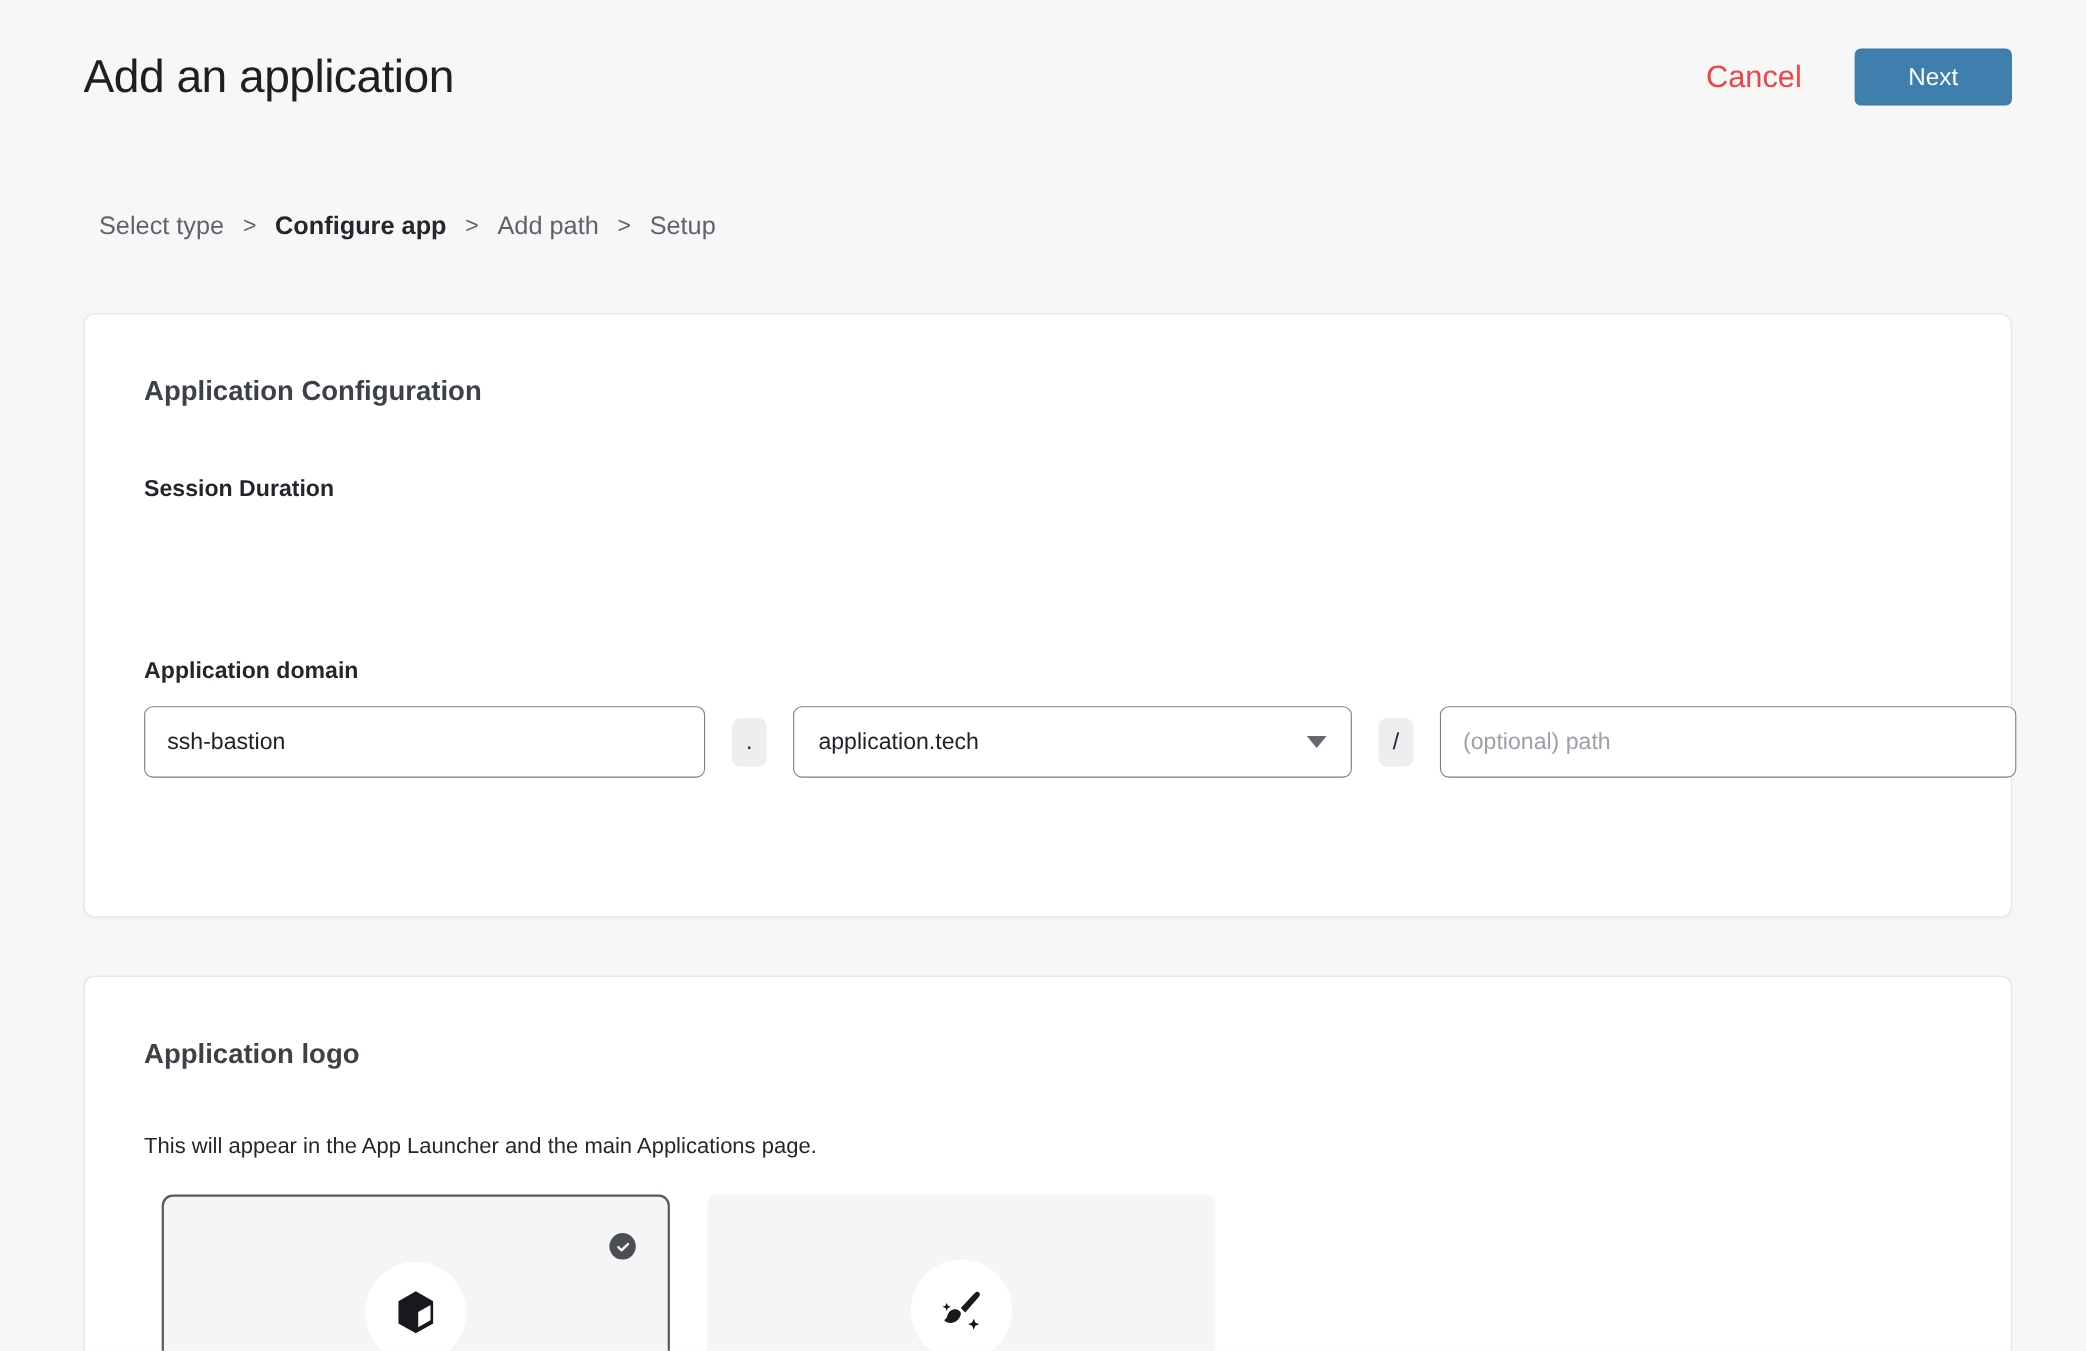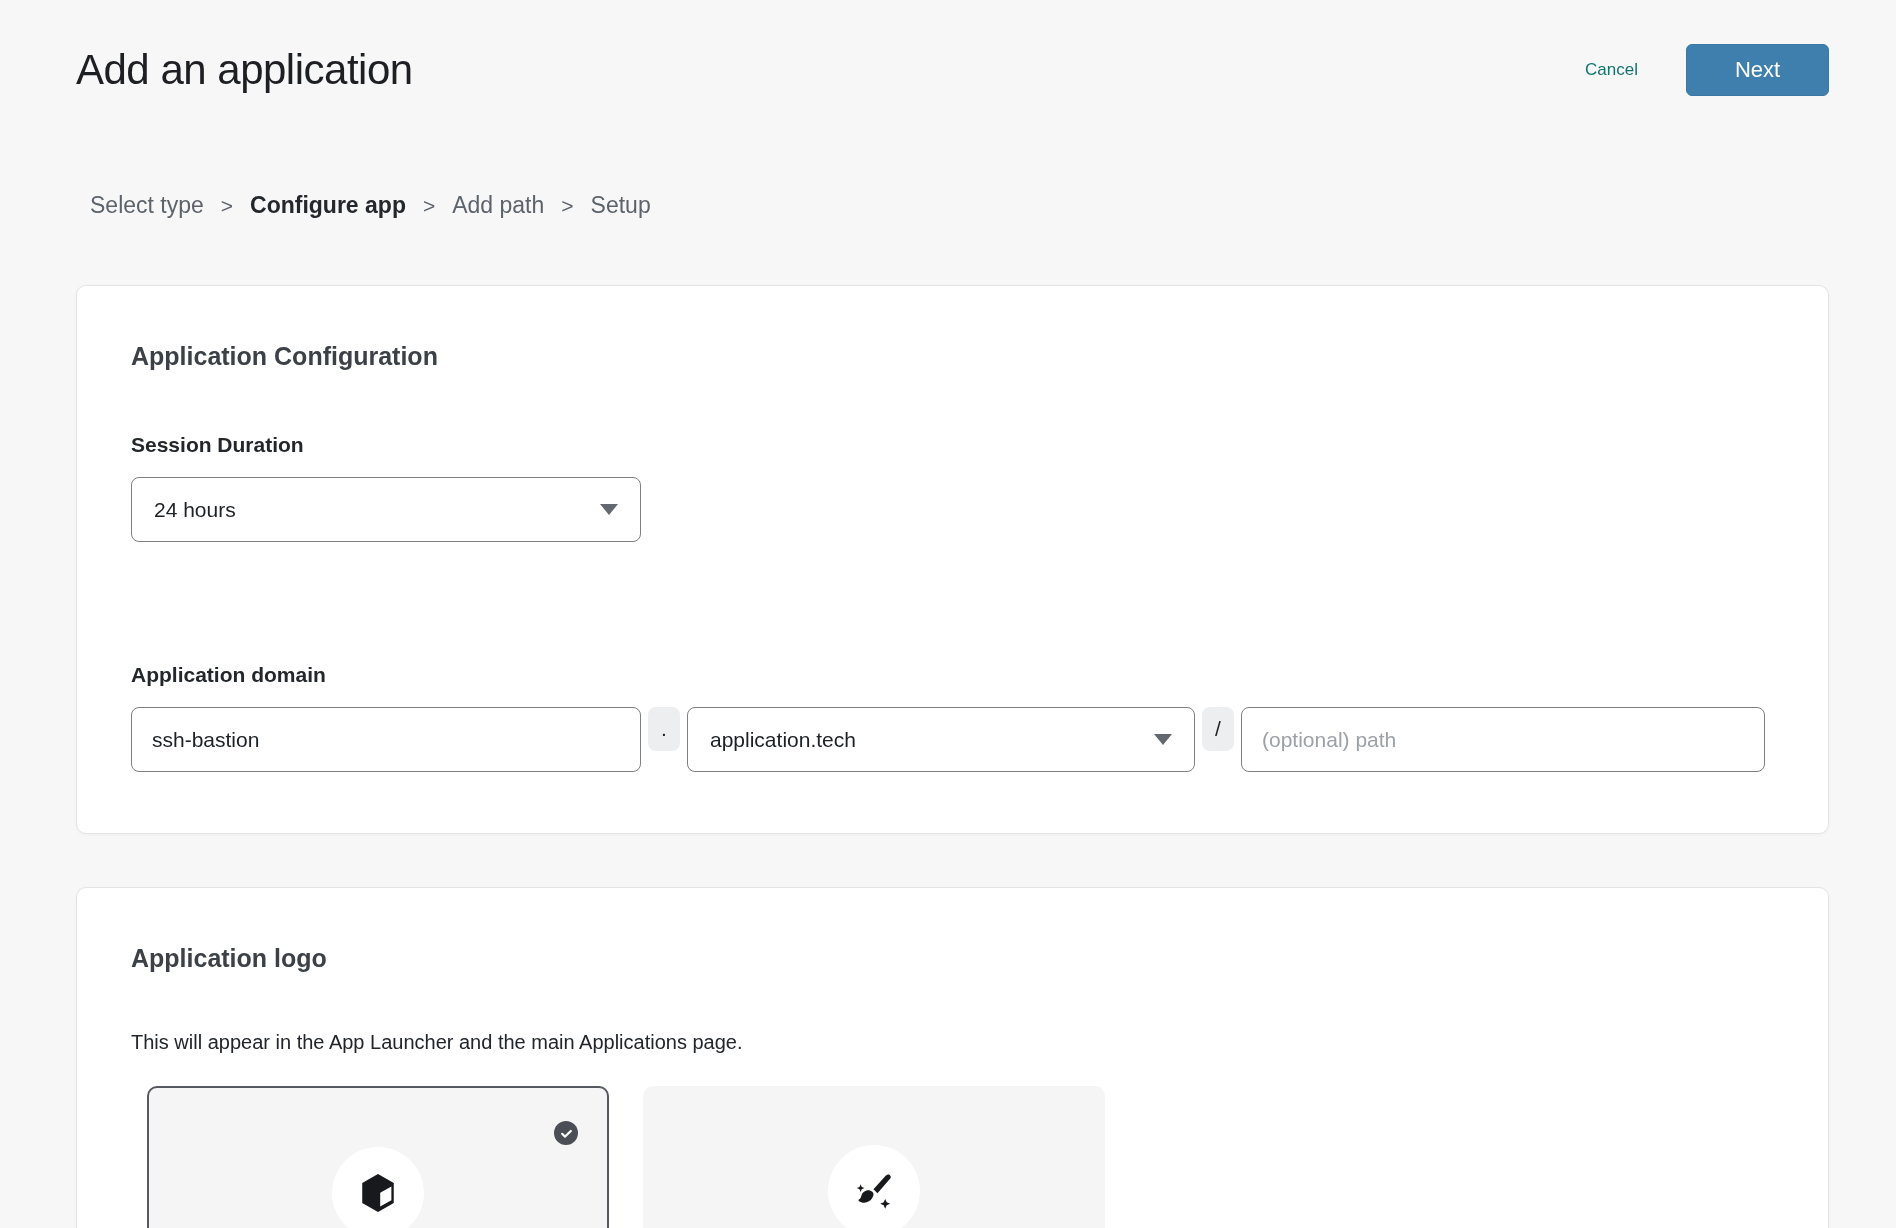--- a/index.html
+++ b/index.html
@@ -28,22 +28,22 @@
   .header-actions {
     margin-left: auto;
     display: flex;
     align-items: center;
     gap: 48px;
   }
   .cancel-link {
     background: none;
     border: none;
     font-family: inherit;
-    font-size: 17px;
-    color: #0f766e;
+    font-size: 28px;
+    color: #ef4444;
     cursor: pointer;
   }
   .next-button {
     width: 143px;
     height: 52px;
     background: #3f7fad;
     border: 1px solid #3a77a3;
     border-radius: 6px;
     color: #ffffff;
     font-family: inherit;
@@ -122,22 +122,22 @@
   .caret-down {
     margin-left: auto;
     width: 0; height: 0;
     border-left: 9px solid transparent;
     border-right: 9px solid transparent;
     border-top: 11px solid #63686e;
   }
   .domain-field { margin-top: 121px; }
   .domain-row {
     display: flex;
-    align-items: flex-start;
-    gap: 7px;
+    align-items: center;
+    gap: 24px;
     margin-top: 0;
   }
   .w510 { width: 510px; flex: none; }
   .w508 { width: 508px; flex: none; }
   .w505 { width: 524px; flex: none; }
   .sep-chip {
     flex: none;
     width: 32px;
     height: 44px;
     background: #edeef0;
@@ -218,24 +218,20 @@
     <span class="step-sep">&gt;</span>
     <span class="step">Setup</span>
   </div>
 
   <div class="card card-config">
     <h2 class="card-heading">Application Configuration</h2>
 
     <div class="form-grid">
       <div class="field">
         <label class="field-label">Session Duration</label>
-        <div class="select-box">
-          <span>24 hours</span>
-          <span class="caret-down"></span>
-        </div>
       </div>
     </div>
 
     <div class="field domain-field">
       <label class="field-label">Application domain</label>
       <div class="domain-row">
         <input class="text-input w510" type="text" value="ssh-bastion" style="">
         <span class="sep-chip">.</span>
         <div class="select-box w508">
           <span>application.tech</span>

